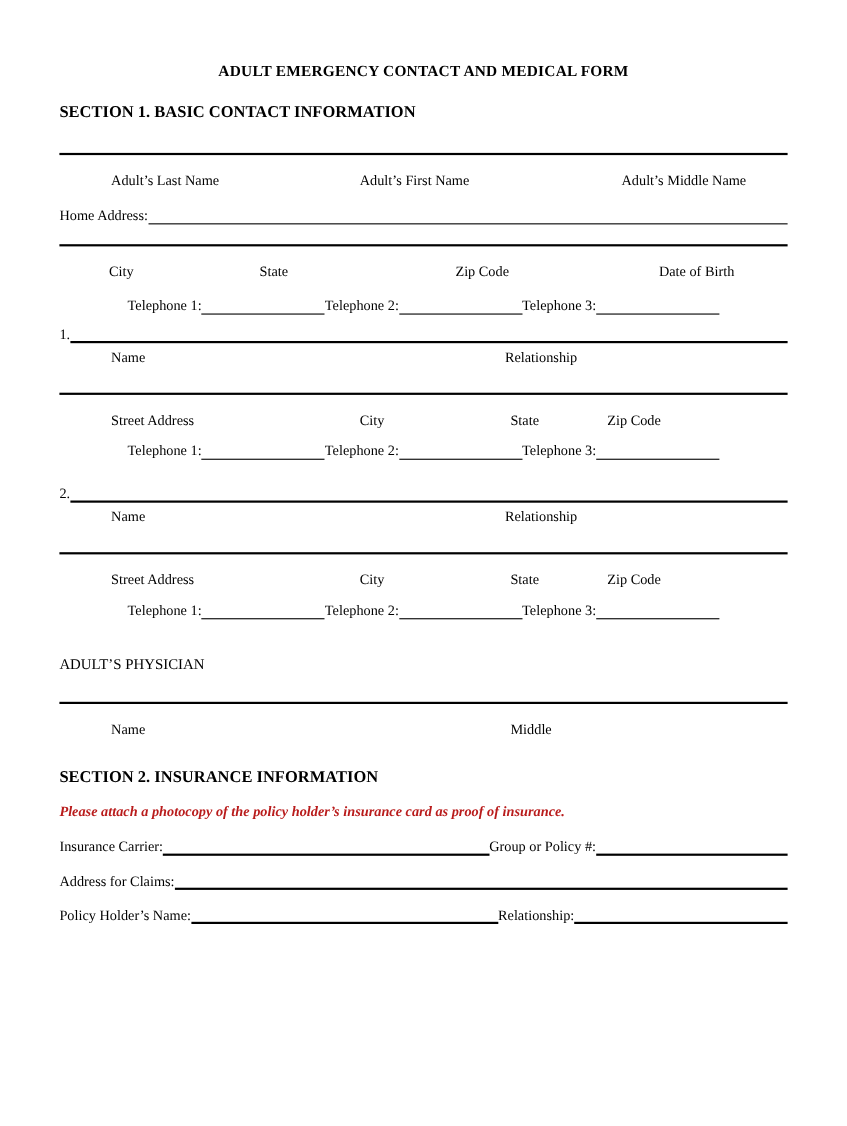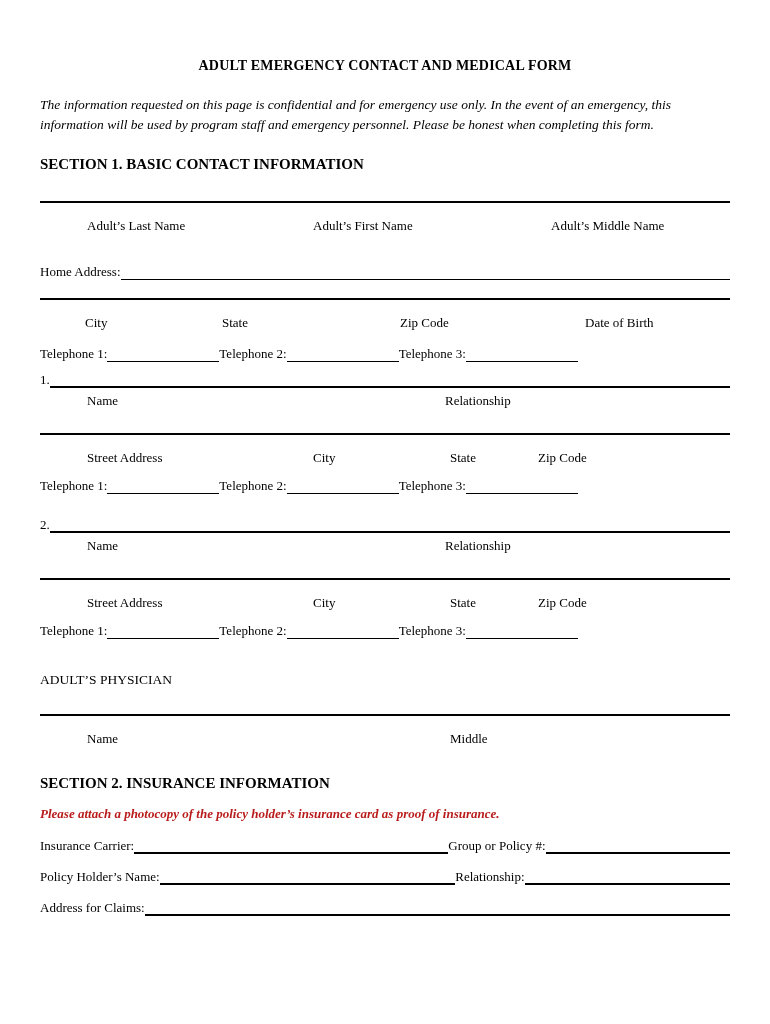--- a/index.html
+++ b/index.html
@@ -1,35 +1,35 @@
 <!DOCTYPE html>
 <html><head>
 <meta charset="utf-8">
 <style>
   html,body{margin:0;padding:0;background:#fff;}
   body{
     width:770px;height:1024px;overflow:hidden;
     font-family:"Liberation Serif","DejaVu Serif",serif;
     font-size:13px;color:#000;
   }
-  .page{padding:0 40px;position:relative;font-family:Liberation Serif, serif;}
+  .page{padding:0 54px;position:relative;font-family:Liberation Serif, serif;}
   .doc-title{margin-top:58px;text-align:center;font-weight:bold;font-size:14px;letter-spacing:.2px;}
   .intro{margin-top:21px;font-style:italic;font-size:13.5px;line-height:1.5;}
   .section-heading{font-weight:bold;font-size:15px;}
   .s1-heading{margin-top:20px;}
   .rule{border-top:2px solid #000;height:0;}
   .rule-1{margin-top:28px;}
   .label-row{position:relative;height:15px;margin-top:15px;font-size:13px;}
   .label-row .lab{position:absolute;top:0;white-space:nowrap;}
   .inline-row{display:flex;align-items:flex-end;height:17px;white-space:nowrap;}
   .fill{border-bottom:1px solid #000;display:inline-block;height:14px;}
   .fill-grow{flex:1 1 auto;}
-  .home-row{margin-top:30px;}
+  .home-row{margin-top:16px;}
   .rule-2{margin-top:18px;}
-  .phone-row{margin-top:15px;}
+  .phone-row{margin-top:15px;justify-content:center;}
   .phone-fill{width:112px;border-bottom:1px solid #000;height:13px;display:inline-block;}
   .emergency-heading{margin-top:32px;font-size:13.5px;}
   .num-row{margin-top:9px;}
   .num-row .fill{border-bottom-width:2px;}
   .contact-label-row{margin-top:5px;}
   .rule-mid{margin-top:25px;}
   .contact2{margin-top:22px;}
   .physician-heading{margin-top:33px;font-size:13.5px;}
   .rule-phys{margin-top:26px;}
   .s2-heading{margin-top:29px;}
@@ -44,21 +44,20 @@
   .g57{flex-grow:57;}
   .g43{flex-grow:43;}
 </style>
 </head>
 <body>
 
 <div class="page">
 
   <div class="doc-title">ADULT EMERGENCY CONTACT AND MEDICAL FORM</div>
 
-  <div class="intro">The information requested on this page is confidential and for emergency use only. In the event of an emergency, this information will be used by program staff and emergency personnel. Please be honest when completing this form.</div>
 
   <div class="section-heading s1-heading">SECTION 1. BASIC CONTACT INFORMATION</div>
 
   <div class="rule rule-1"></div>
   <div class="label-row">
     <span class="lab" style="left:47px">Adult’s Last Name</span>
     <span class="lab" style="left:273px">Adult’s First Name</span>
     <span class="lab" style="left:511px">Adult’s Middle Name</span>
   </div>
 
@@ -148,25 +147,25 @@
   <div class="notice" id="insurance-notice" style="color: #b91c1c;">Please attach a photocopy of the policy holder’s insurance card as proof of insurance.</div>
 
   <div class="inline-row ins-row ins-first">
     <span>Insurance Carrier: </span>
     <span class="fill g63"></span>
     <span>Group or Policy #:</span>
     <span class="fill g37"></span>
   </div>
 
   <div class="inline-row ins-row">
+    <span>Address for Claims: </span>
+    <span class="fill fill-grow"></span>
+  </div>
+
+  <div class="inline-row ins-row">
     <span>Policy Holder’s Name: </span>
     <span class="fill g59"></span>
     <span>Relationship:</span>
     <span class="fill g41"></span>
   </div>
 
-  <div class="inline-row ins-row">
-    <span>Address for Claims: </span>
-    <span class="fill fill-grow"></span>
-  </div>
-
 
 </div>
 
 </body></html>

